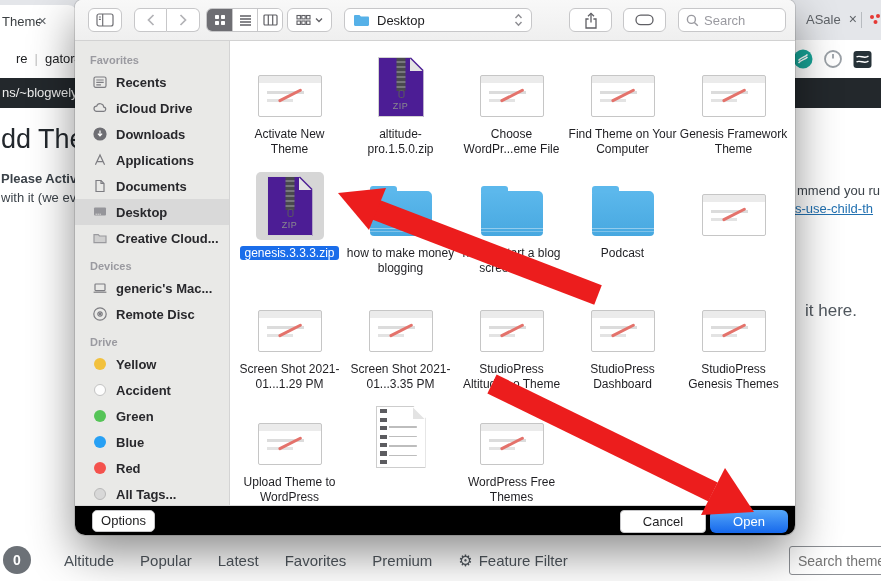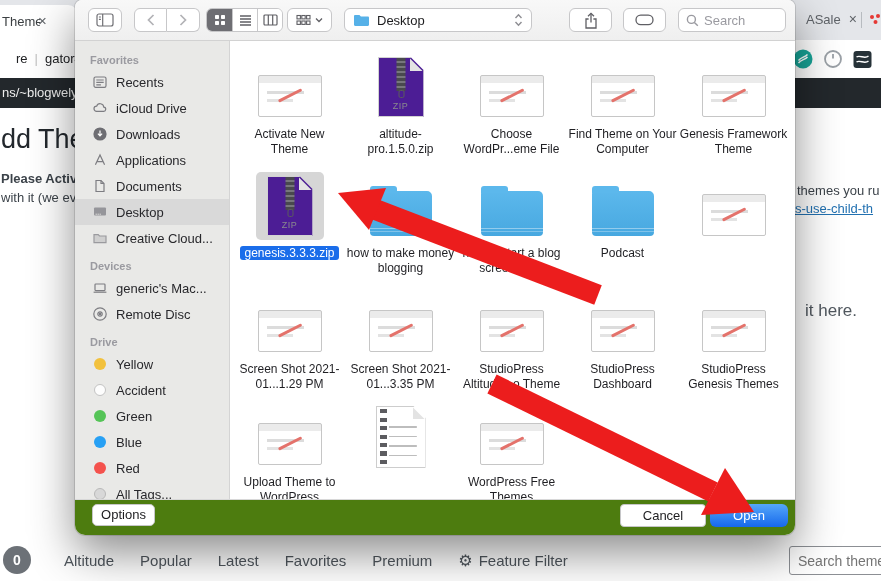--- a/index.html
+++ b/index.html
@@ -63,21 +63,21 @@
   .tb-search { left:603px; width:108px; justify-content:flex-start; padding:0 7px; gap:5px; }
   .tb-search input { border:none; outline:none; width:70px; font-size:13px; color:#444; background:transparent; font-family:"Liberation Sans",sans-serif; }
   .tb-search input::placeholder { color:#9a9aa0; }
 
   .sbar { position:absolute; left:0; top:41px; width:155px; height:464px; background:#e9e9e7; border-right:1px solid #d4d4d4; padding-top:4px; }
   .sb-title { margin:9px 0 3px 15px; font-size:11px; font-weight:bold; color:#9a9aa0; }
   .sb-item { display:flex; align-items:center; height:26px; padding-left:16px; gap:8px; font-size:13px; color:#28282c; cursor:default; }
   .sb-item.selected { background:#d9d9d9; }
   .sbi { width:17px; height:17px; display:flex; align-items:center; justify-content:center; }
   .sbi svg { width:16px; height:16px; fill:none; stroke:#7d7d82; stroke-width:1.2; }
-  .sb-label { white-space:nowrap; }
+  .sb-label { white-space:nowrap;font-weight:bold; }
   .dot { width:12px; height:12px; border-radius:50%; display:inline-block; }
   .dot-yellow { background:var(--tag_yellow,#f2c13d); }
   .dot-accident { background:#fdfdfd; border:1px solid #c3c3c3; }
   .dot-green { background:var(--tag_green,#55c457); }
   .dot-blue { background:var(--tag_blue,#27a0f4); }
   .dot-red { background:var(--tag_red,#f4524d); }
   .dot-all { background:#d8d8d8; border:1px solid #b9b9b9; }
 
   .files { position:absolute; left:155px; top:41px; width:565px; height:464px; background:#fff; display:grid;
            grid-template-columns:repeat(5,111px); grid-template-rows:119px 122px 110px 113px; padding-left:4px; }
@@ -106,21 +106,21 @@
   .foldericon::before { content:""; position:absolute; top:-5px; left:0; width:27px; height:7px; border-radius:3px 3px 0 0; background:var(--folder_blue,#5cb8ec); }
   .foldericon::after { content:""; position:absolute; bottom:7px; left:0; right:0; height:1px; background:rgba(255,255,255,.4); box-shadow:0 3px 0 rgba(255,255,255,.3); }
   .pdficon { width:50px; height:62px; background:#fff; border:1px solid #cdcdcd; position:relative;
              clip-path:polygon(0 0,calc(100% - 12px) 0,100% 12px,100% 100%,0 100%);
              background-image:repeating-linear-gradient(to bottom,rgba(0,0,0,0) 0 8px,#bdbdbd 8px 9.5px);
              background-size:58% 72%; background-position:60% 65%; background-repeat:no-repeat; }
   .pdficon::before { content:""; position:absolute; top:0; right:0; width:12px; height:12px; background:#e3e3e3; clip-path:polygon(0 0,100% 100%,0 100%); }
   .pdficon::after { content:""; position:absolute; left:3px; top:2px; width:7px; height:57px;
                     background:repeating-linear-gradient(to bottom,#5c5c60 0 4px,rgba(0,0,0,0) 4px 8.5px); }
 
-  .dfooter { position:absolute; left:0; bottom:0; width:100%; height:36px; background:#4d7c0f; border-top:1px solid #d8d8d8; }
+  .dfooter { position:absolute; left:0; bottom:0; width:100%; height:30px; background:#000000; border-top:1px solid #d8d8d8; }
   .opt-btn { position:absolute; left:17px; top:4px; width:63px; height:22px; background:#fff; border:1px solid #c6c6c8; border-radius:5px; font-size:13px; color:#1d1d1f; text-align:center; line-height:20px; }
   .cancel-btn { position:absolute; left:545px; top:4px; width:86px; height:23px; background:#fff; border:1px solid #c6c6c8; border-radius:4px; font-size:13px; color:#1d1d1f; text-align:center; line-height:21px; }
   .open-btn { position:absolute; left:635px; top:4px; width:78px; height:23px; border:none; border-radius:6px;
               background:linear-gradient(var(--open_button_top,#55a7f9),var(--open_button_bottom,#1668ec));
               font-size:13px; color:#fff; text-align:center; line-height:23px; }
 
   .arrows { position:absolute; left:0; top:0; z-index:99; pointer-events:none; }
   .glyph-svg { display:block; }
 </style>
 </head>
@@ -172,21 +172,21 @@
     </div>
   </div>
 
   <div class="adminbar">
     <span>ns/~blogwely</span>
   </div>
 
   <div class="wp-heading">dd Them</div>
   <div class="notice-b">Please Activa</div>
   <div class="notice-2">with it (we ev</div>
-  <div class="right-t1">themes you ru</div>
+  <div class="right-t1">mmend you ru</div>
   <div class="right-link">s-use-child-th</div>
   <div class="right-t2">it here.</div>
 
   <div class="wpfooter">
     <div class="count-badge">0</div>
     <div class="wp-nav">
       <span class="navlink">Altitude</span>
       <span class="navlink">Popular</span>
       <span class="navlink">Latest</span>
       <span class="navlink">Favorites</span>

